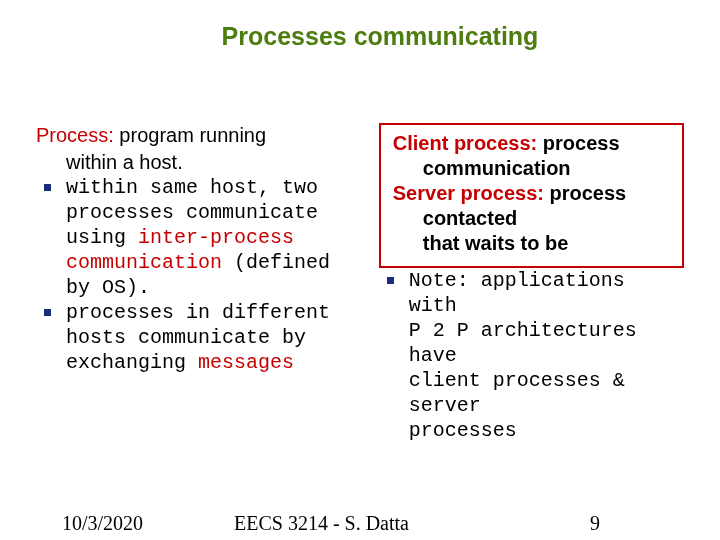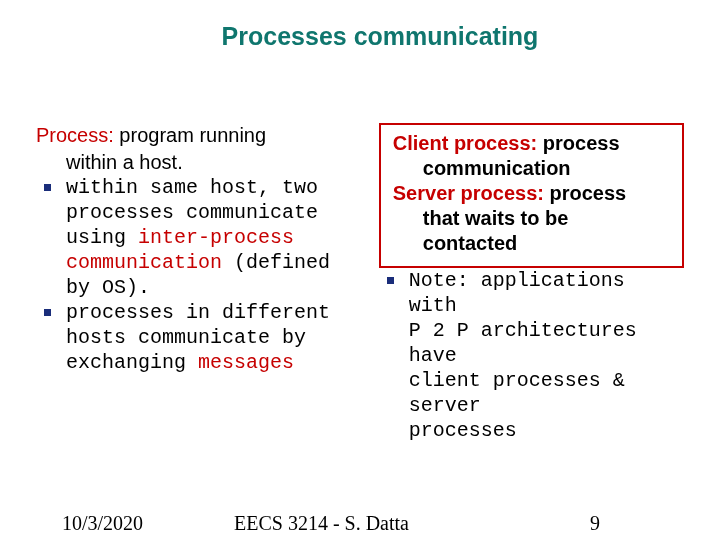--- a/index.html
+++ b/index.html
@@ -6,21 +6,21 @@
     margin: 0;
     padding: 0;
     width: 720px;
     height: 540px;
     font-family: Arial, Helvetica, sans-serif;
     background: #fff;
     position: relative;
     overflow: hidden;
   }
   .title {
-    color: #0f766e;
+    color: #4d7c0f;
     font-weight: bold;
     font-size: 25px;
     text-align: center;
     margin-top: 22px;
     margin-left: 100px;
     margin-right: 60px;
   }
   .cols {
     display: flex;
     margin-top: 72px;
@@ -112,22 +112,22 @@
         <div><span>exchanging </span><span class="term">messages</span></div>
       </li>
     </ul>
   </div>
 
   <div class="right">
     <div class="box">
       <div><span class="term">Client process:</span><span> process</span></div>
       <div class="indent-body">communication</div>
       <div><span class="term">Server process:</span><span> process</span></div>
+      <div class="indent-body">contacted</div>
       <div class="indent-body">that waits to be</div>
-      <div class="indent-body">contacted</div>
     </div>
 
     <ul class="bullets note-block">
       <li>
         <div>Note: applications with</div>
         <div>P 2 P architectures have</div>
         <div>client processes &amp; server</div>
         <div>processes</div>
       </li>
     </ul>

